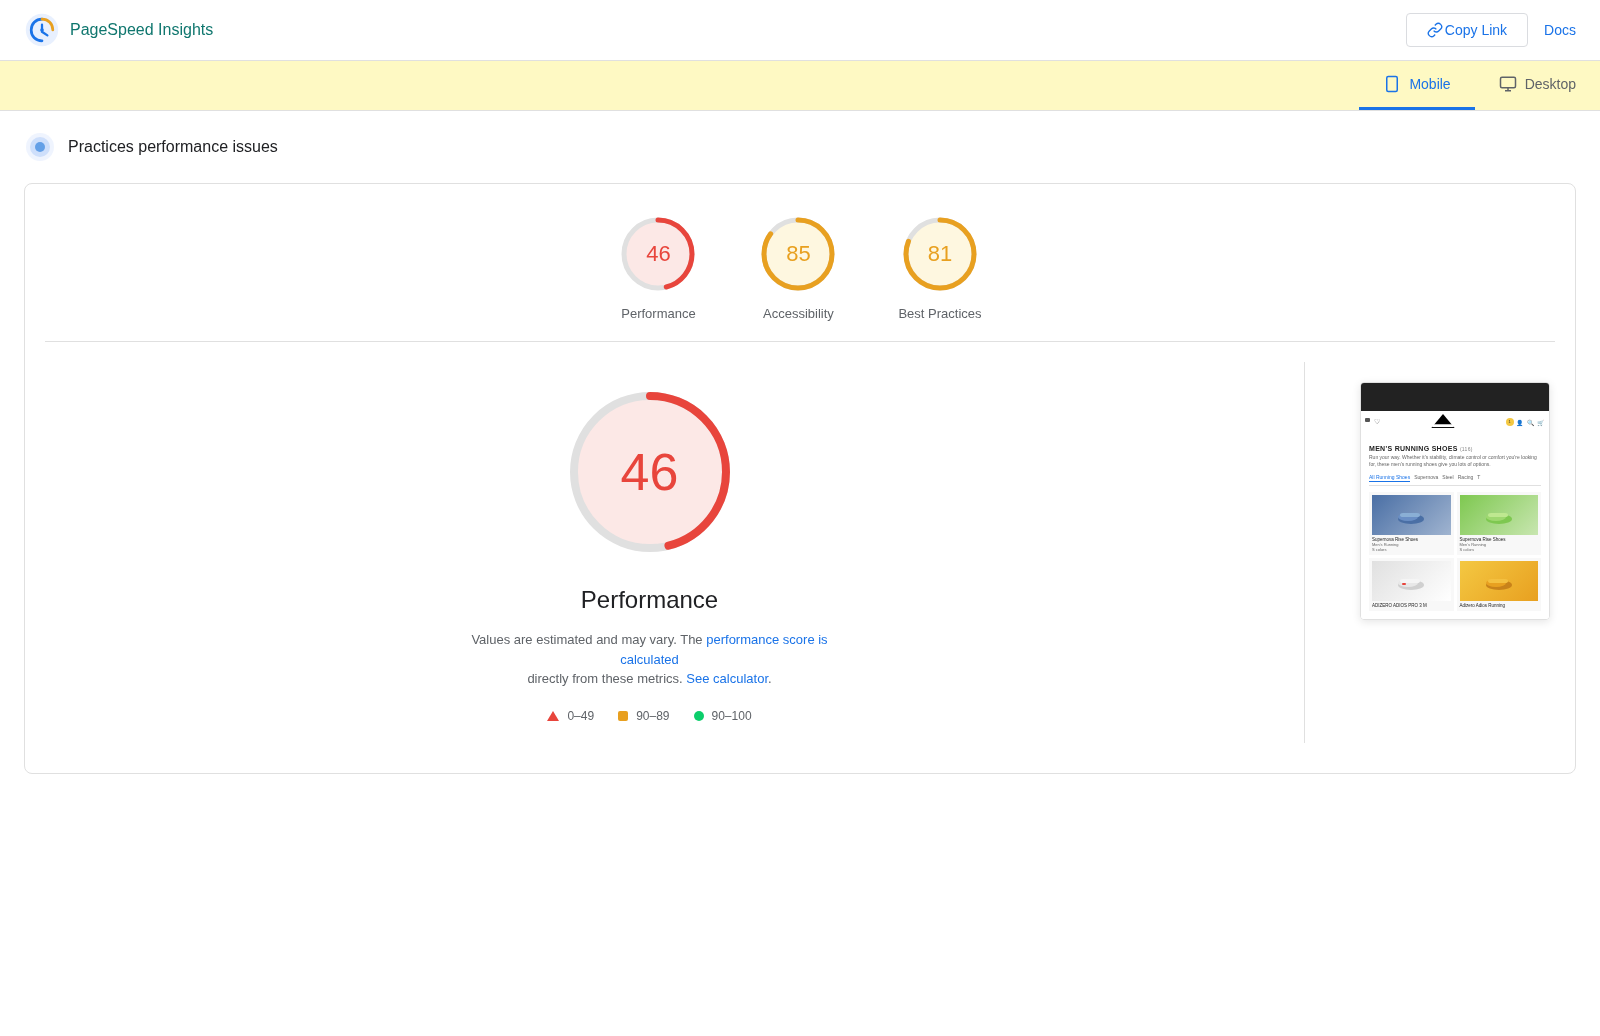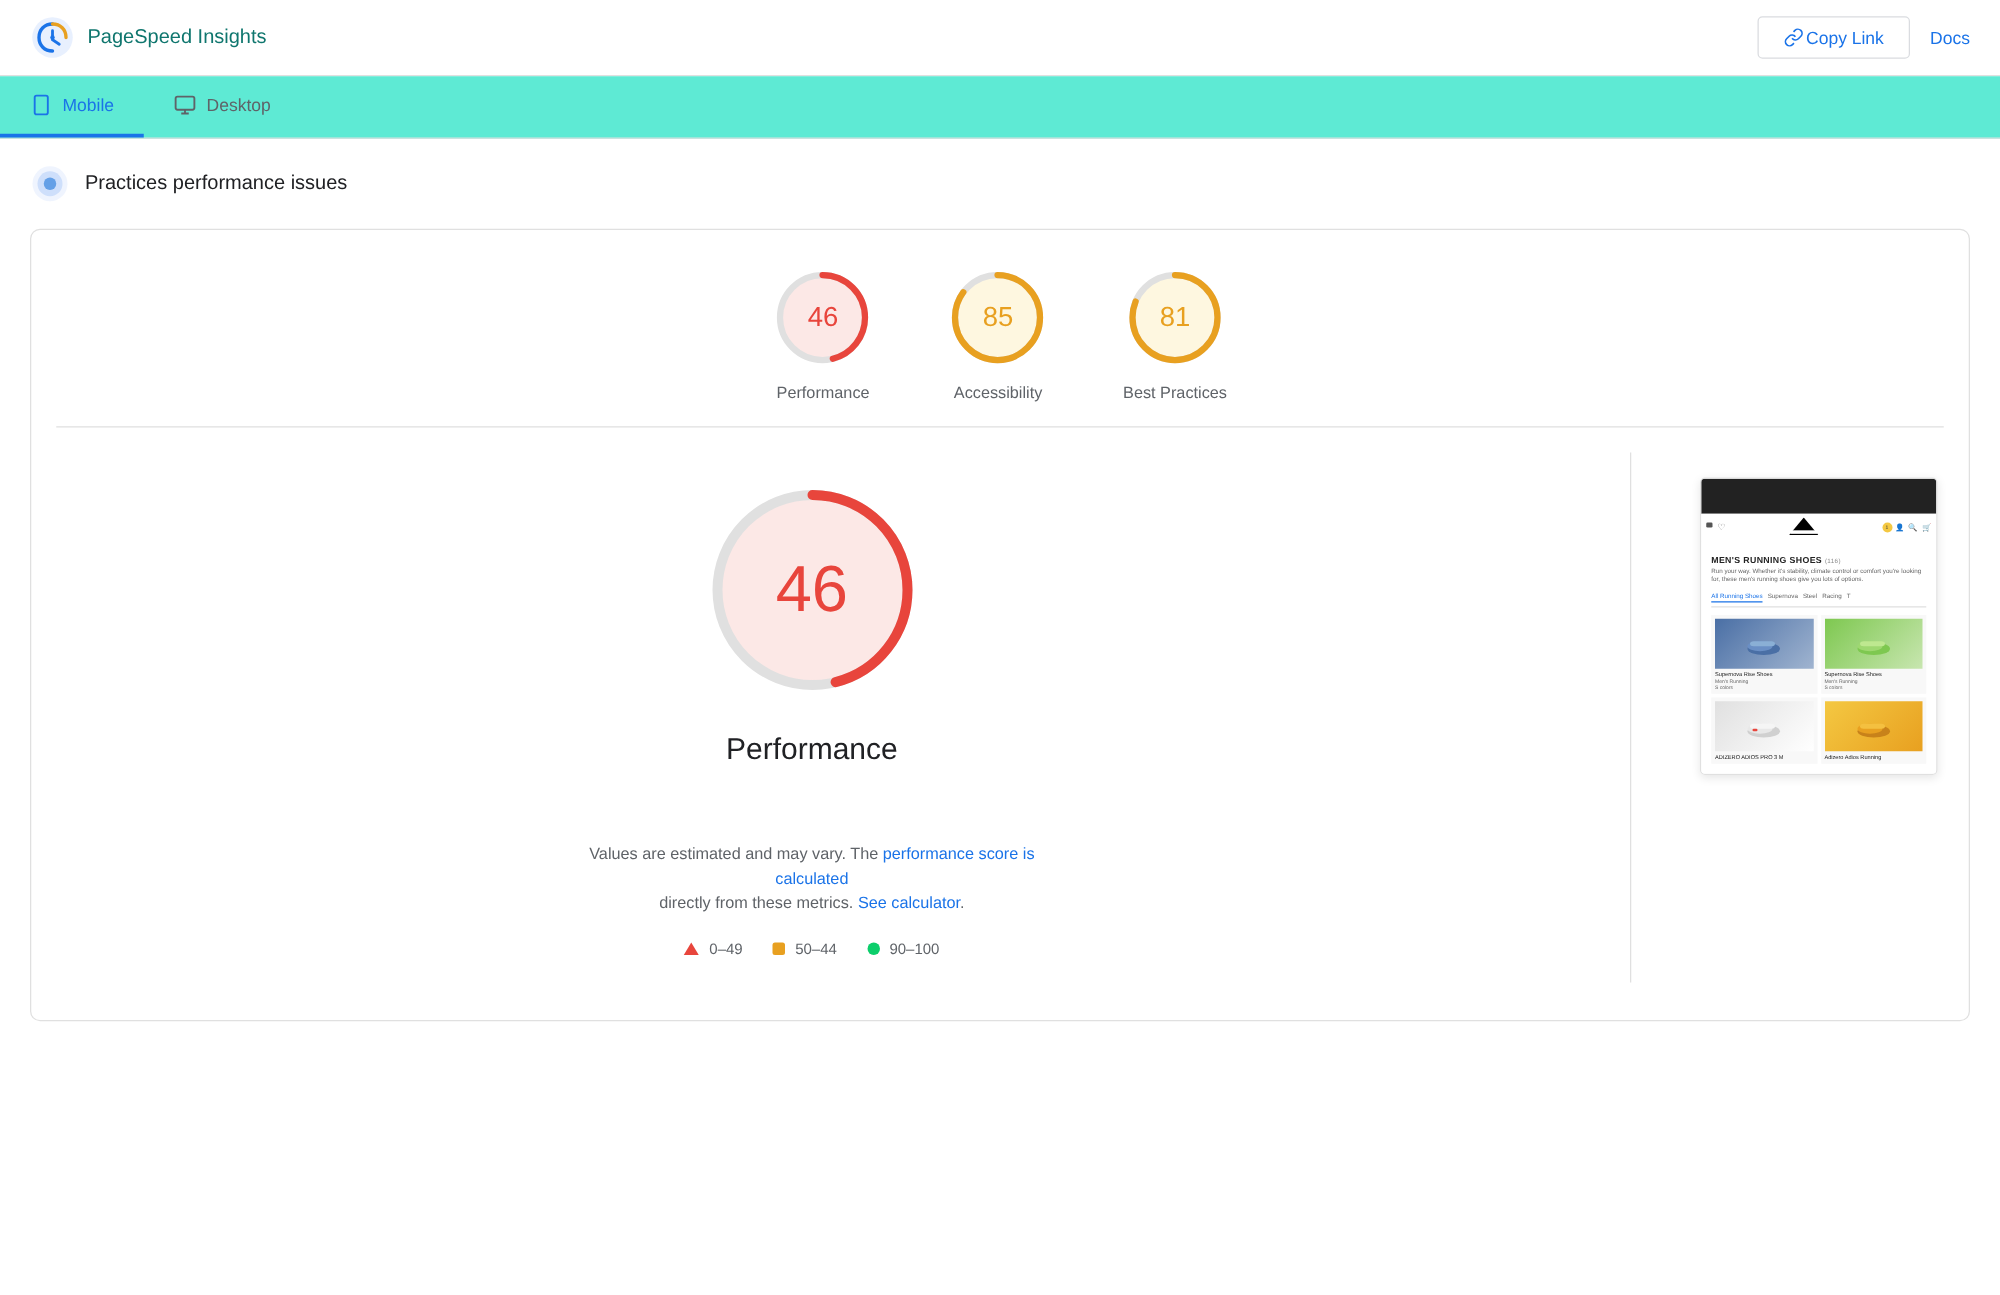--- a/index.html
+++ b/index.html
@@ -50,23 +50,23 @@
       color: #1a73e8;
       font-size: 14px;
       font-weight: 500;
       cursor: pointer;
       text-decoration: none;
     }
 
     
     .tabs-container {
       display: flex;
-      justify-content: flex-start;
+      justify-content: flex-end;
       border-bottom: 1px solid #e0e0e0;
-      background: #5eead4;
+      background: #fef9c3;
     }
     .tab {
       display: flex;
       align-items: center;
       gap: 8px;
       padding: 14px 24px;
       font-size: 14px;
       cursor: pointer;
       border-bottom: 3px solid transparent;
       color: #5f6368;
@@ -180,21 +180,20 @@
       font-weight: 500;
       color: #202124;
       margin-bottom: 16px;
     }
     .score-desc {
       font-size: 13px;
       color: #5f6368;
       text-align: center;
       max-width: 380px;
       line-height: 1.5;
-      margin-top: 43px;
     }
     .score-desc a {
       color: #1a73e8;
       text-decoration: none;
     }
 
     
     .legend {
       display: flex;
       gap: 24px;
@@ -488,21 +487,21 @@
             <span>See calculator</span></a><span>.</span>
         </p>
 
         <div class="legend">
           <div class="legend-item">
             <div class="legend-triangle"></div>
             <span>0–49</span>
           </div>
           <div class="legend-item">
             <div class="legend-square"></div>
-            <span>50–44</span>
+            <span>90–89</span>
           </div>
           <div class="legend-item">
             <div class="legend-circle"></div>
             <span>90–100</span>
           </div>
         </div>
       </div>
 
       <div class="vertical-divider"></div>
 

